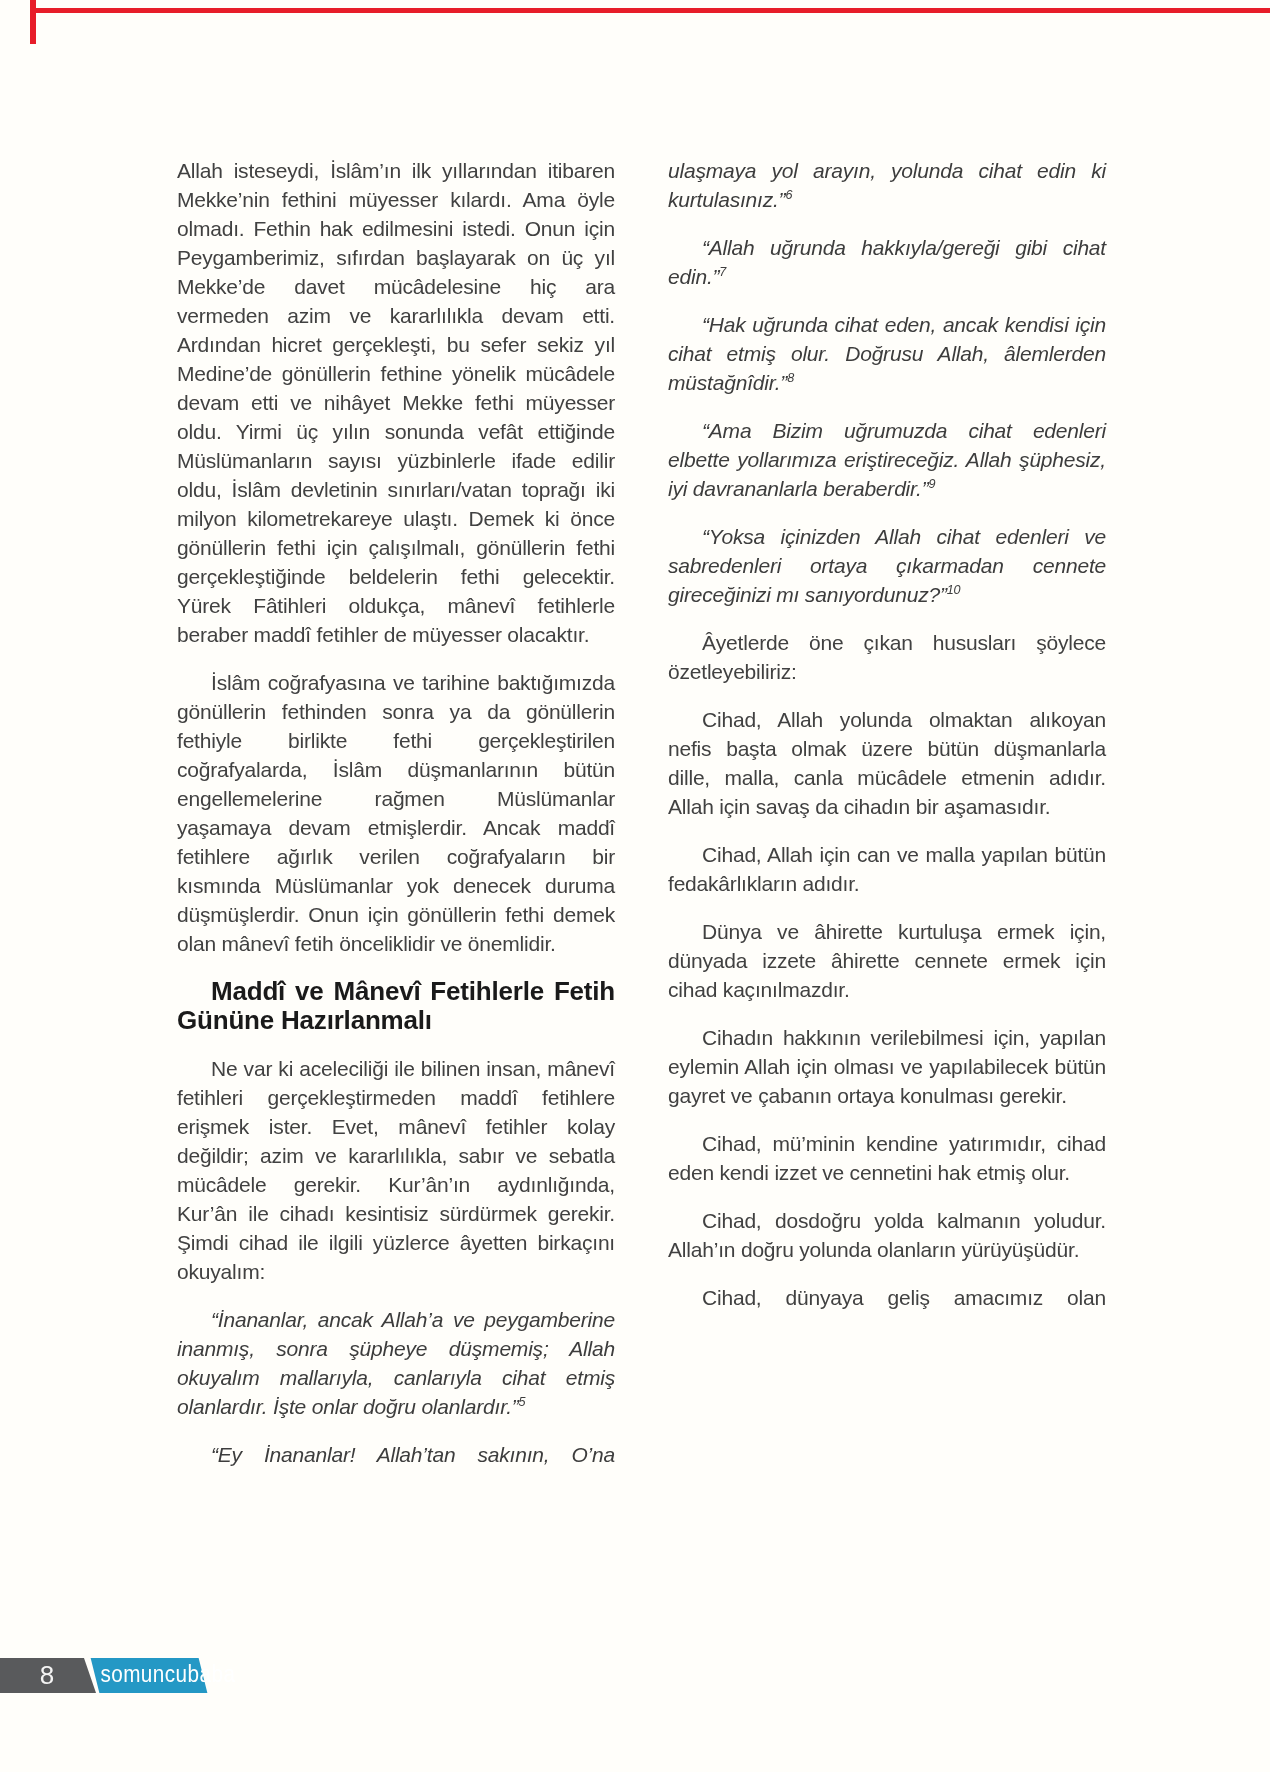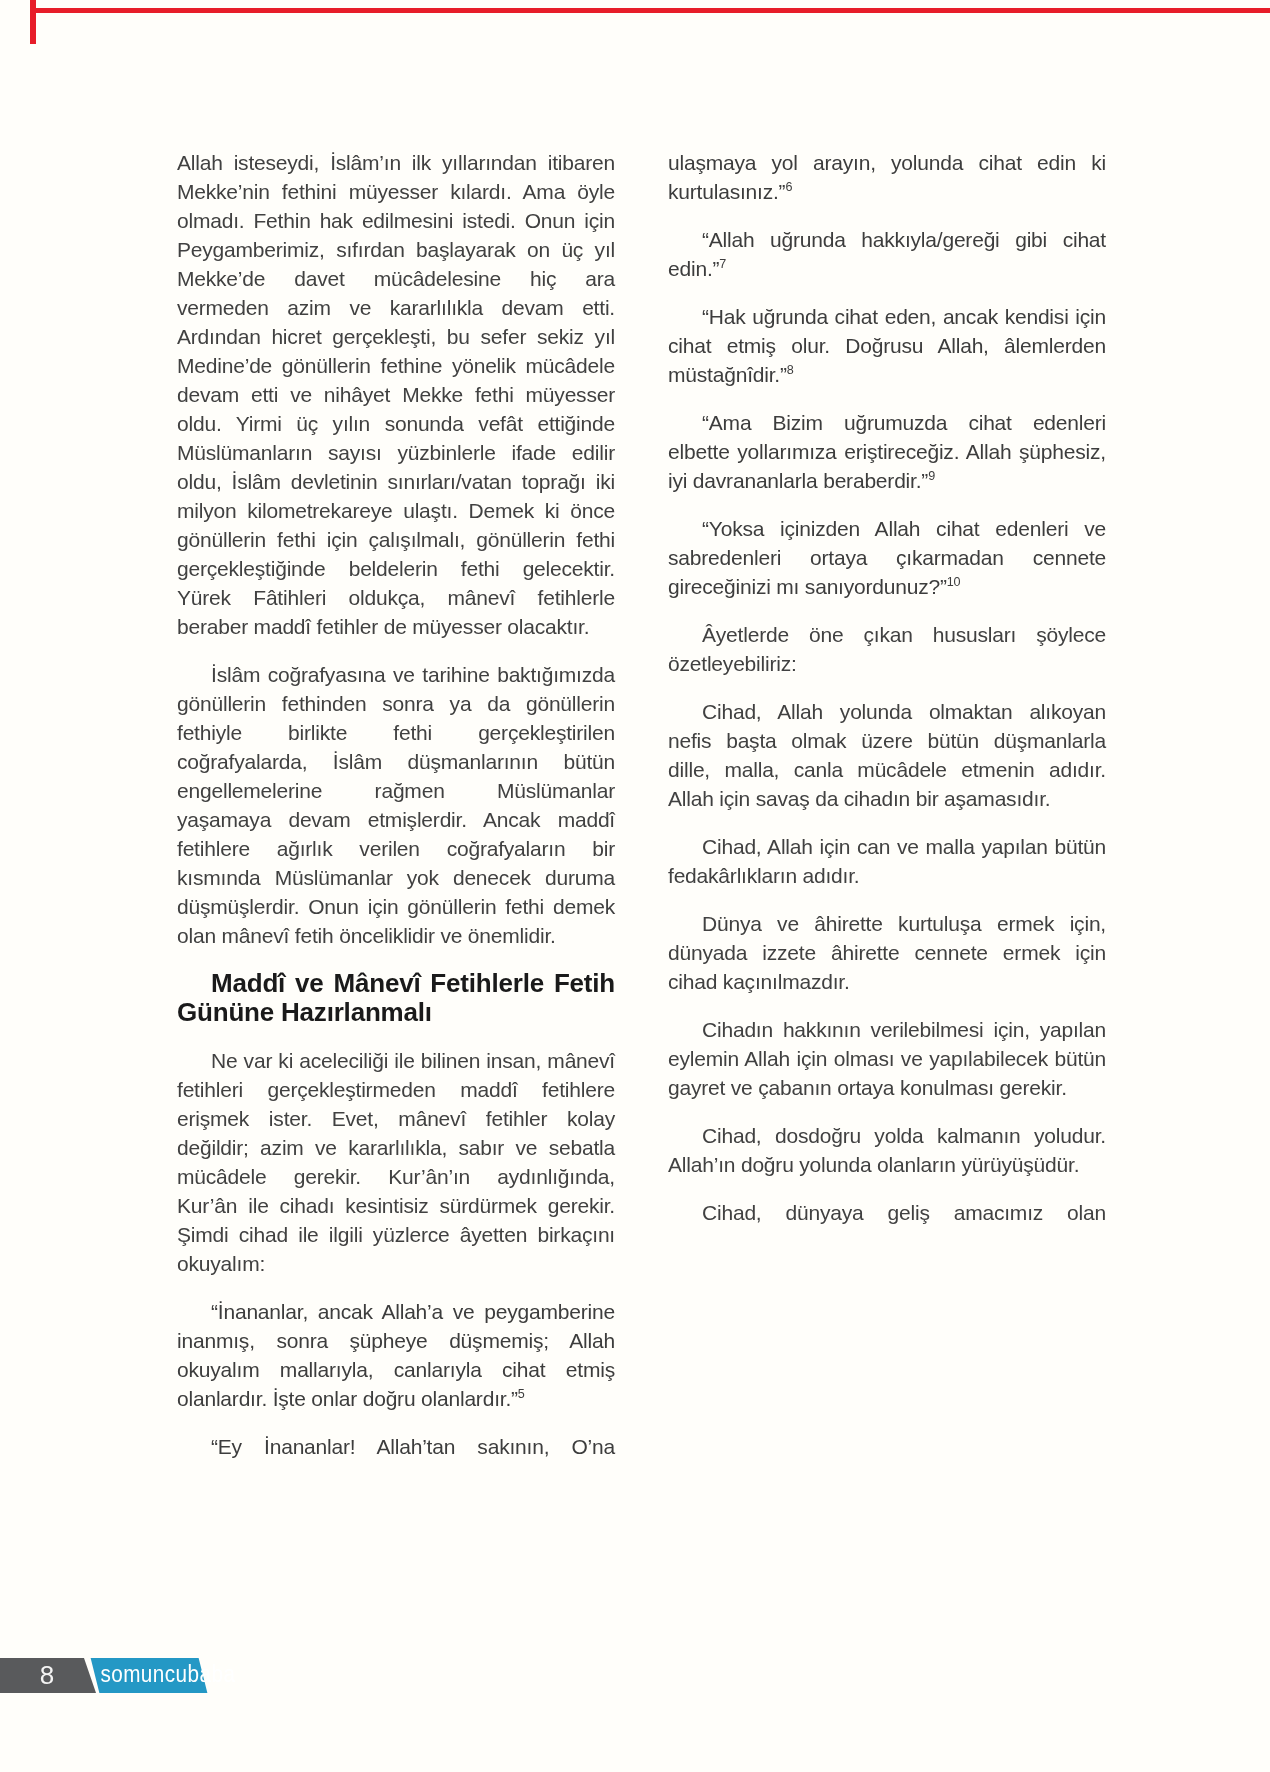--- a/index.html
+++ b/index.html
@@ -13,23 +13,23 @@
   .rule-v{position:absolute;left:30px;top:0;width:6px;height:44px;background:#e71d29;}
 
   
   .col{
     position:absolute;top:148px;width:438px;
     color:#414141;font-size:21px;line-height:29px;font-weight:300;
     letter-spacing:-0.2px;
   }
   .col-left{left:177px;}
   .col-right{left:668px;}
-  .col p{margin:0 0 19px 0;text-align:justify;text-indent:34px;}
+  .col p{margin:8px 0 19px 0;text-align:justify;text-indent:34px;}
   .col p.no-indent{text-indent:0;}
-  .col p.quote{color:#3d3d3d;}
+  .col p.quote{font-style:italic;color:#3d3d3d;}
   .col p.heading{font-weight:700;color:#1a1a1a;font-size:26px;}
   .col p.stretch{text-align-last:justify;}
   .col sup{font-size:60%;line-height:0;}
 
   
   .page-tab{
     position:absolute;left:0;top:1658px;width:96px;height:35px;
     background:#595a5c;
     clip-path:polygon(0 0,84px 0,96px 100%,0 100%);
   }
@@ -65,20 +65,21 @@
     <p class="quote no-indent"><span>ulaşmaya yol arayın, yolunda cihat edin ki kurtulasınız.”</span><sup>6</sup></p>
     <p class="quote"><span>“Allah uğrunda hakkıyla/gereği gibi cihat edin.”</span><sup>7</sup></p>
     <p class="quote"><span>“Hak uğrunda cihat eden, ancak kendisi için cihat etmiş olur. Doğrusu Allah, âlemlerden müstağnîdir.”</span><sup>8</sup></p>
     <p class="quote"><span>“Ama Bizim uğrumuzda cihat edenleri elbette yollarımıza eriştireceğiz. Allah şüphesiz, iyi davrananlarla beraberdir.”</span><sup>9</sup></p>
     <p class="quote"><span>“Yoksa içinizden Allah cihat edenleri ve sabredenleri ortaya çıkarmadan cennete gireceğinizi mı sanıyordunuz?”</span><sup>10</sup></p>
     <p class=""><span>Âyetlerde öne çıkan hususları şöylece özetleyebiliriz:</span></p>
     <p class=""><span>Cihad, Allah yolunda olmaktan alıkoyan nefis başta olmak üzere bütün düşmanlarla dille, malla, canla mücâdele etmenin adıdır. Allah için savaş da cihadın bir aşamasıdır.</span></p>
     <p class=""><span>Cihad, Allah için can ve malla yapılan bütün fedakârlıkların adıdır.</span></p>
     <p class=""><span>Dünya ve âhirette kurtuluşa ermek için, dünyada izzete âhirette cennete ermek için cihad kaçınılmazdır.</span></p>
     <p class=""><span>Cihadın hakkının verilebilmesi için, yapılan eylemin Allah için olması ve yapılabilecek bütün gayret ve çabanın ortaya konulması gerekir.</span></p>
+    <p class=""><span>Cihad, mü’minin kendine yatırımıdır, cihad eden kendi izzet ve cennetini hak etmiş olur.</span></p>
     <p class=""><span>Cihad, dosdoğru yolda kalmanın yoludur. Allah’ın doğru yolunda olanların yürüyüşüdür.</span></p>
     <p class=" stretch"><span>Cihad, dünyaya geliş amacımız olan</span></p>
   </div>
 
 <div class="page-tab">
   <span class="page-num">8</span>
 </div>
 <div class="logo">
   <span>somuncubaba</span>
 </div>

